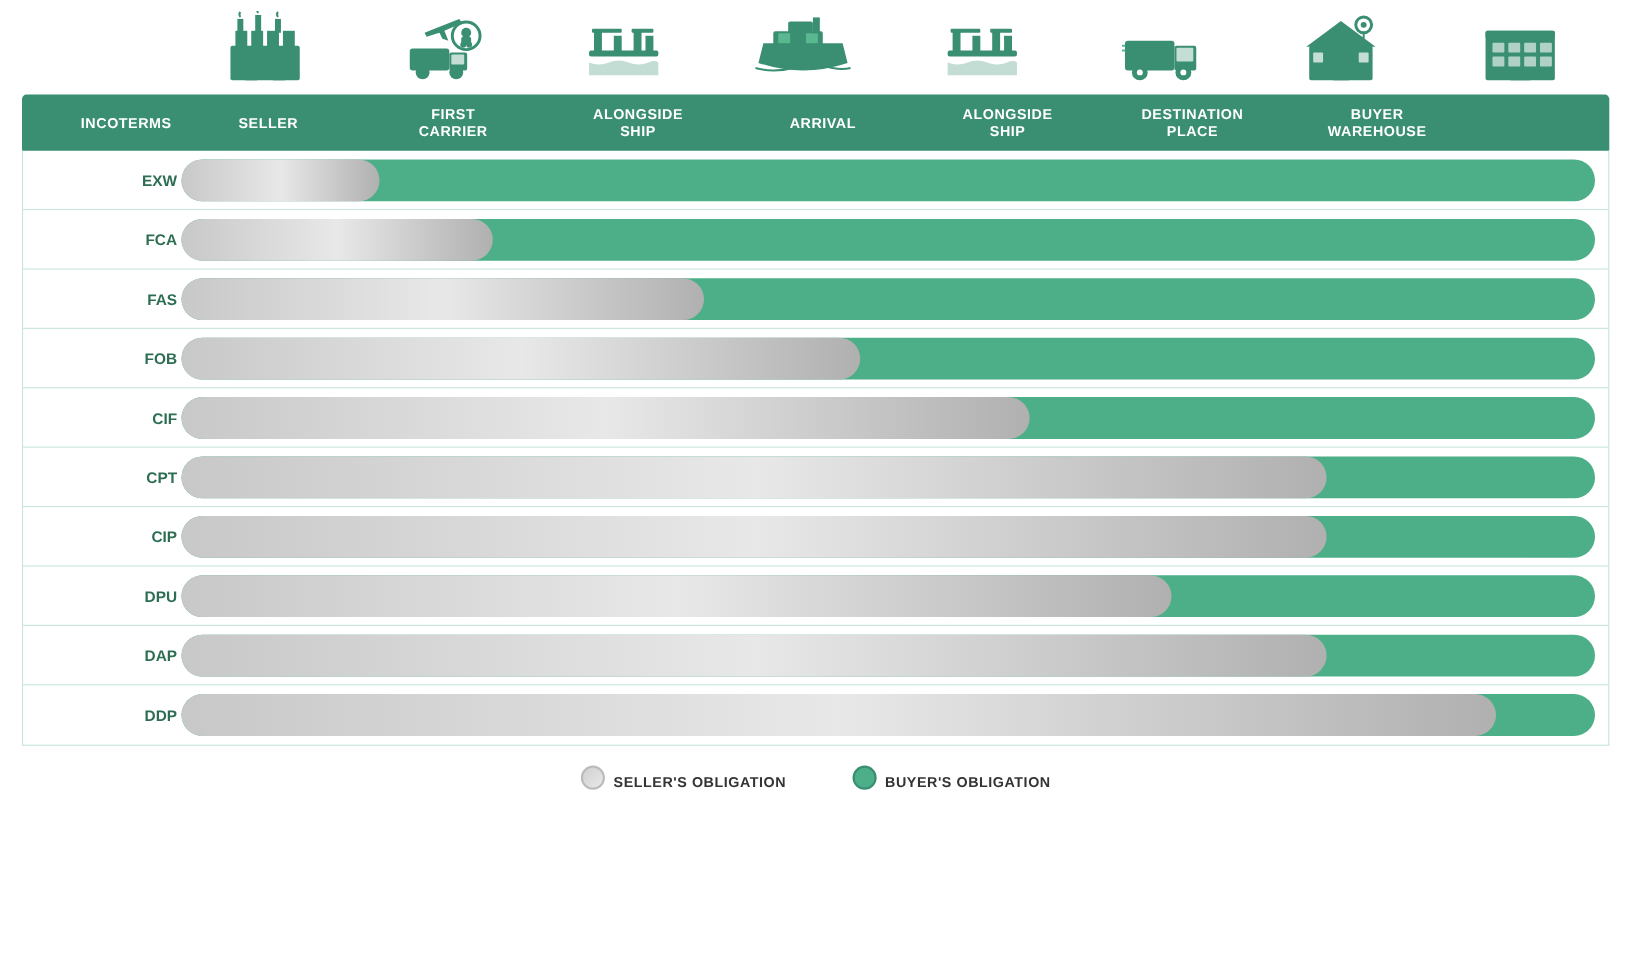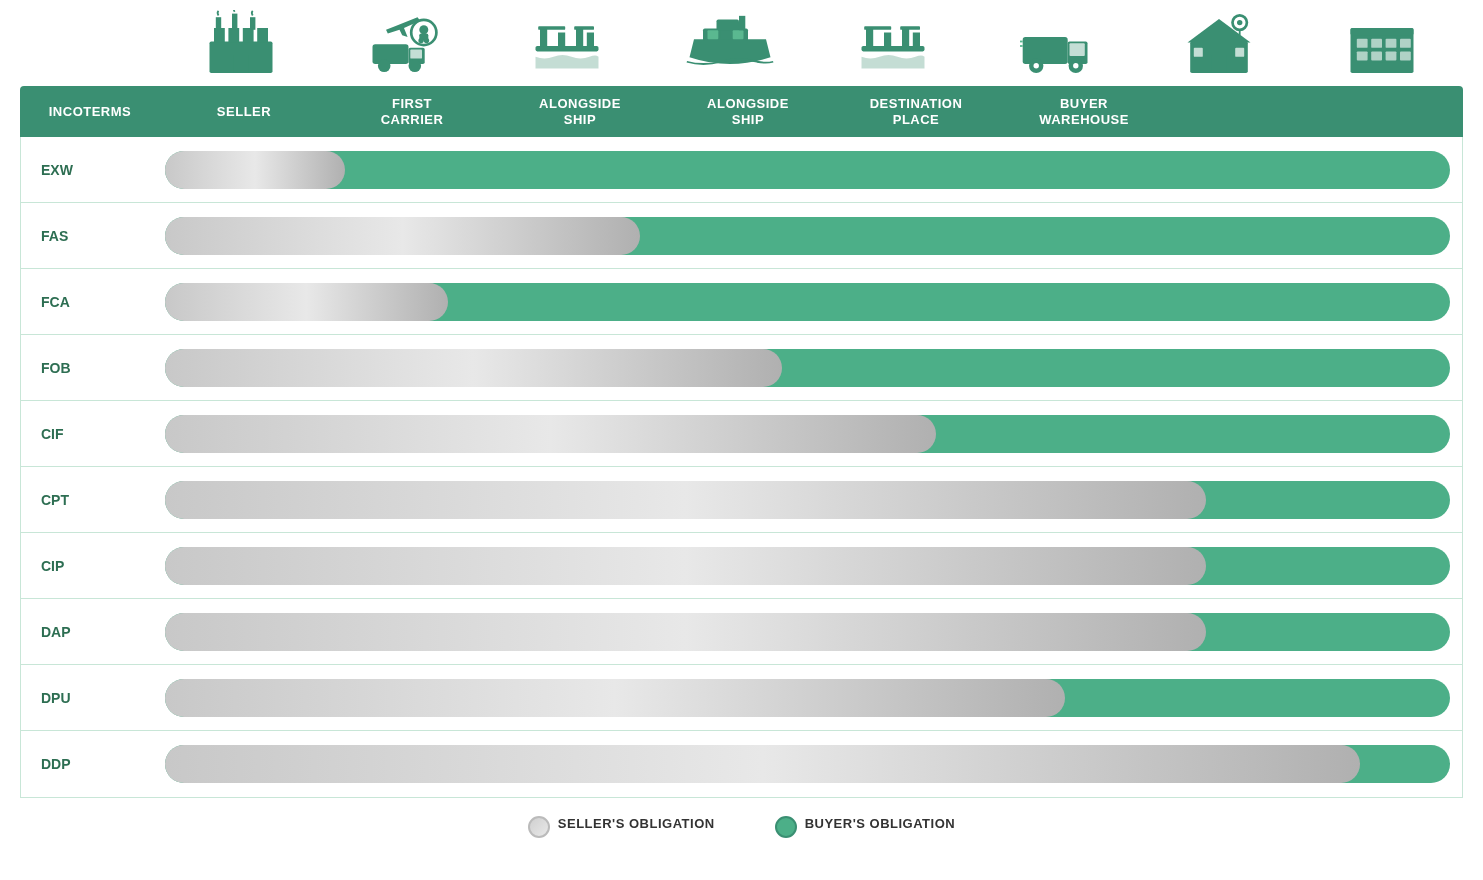--- a/index.html
+++ b/index.html
@@ -55,21 +55,21 @@
 
     
     .data-rows {
       border: 1px solid #c8e6d7;
       border-top: none;
     }
     .data-row {
       display: flex;
       align-items: center;
       border-bottom: 1px solid #c8e6d7;
-      height: 66px;
+      height: 54px;
     }
     .data-row:last-child {
       border-bottom: none;
     }
 
     .label-cell {
       display: flex;
       align-items: center;
       padding-left: 20px;
       font-weight: bold;
@@ -100,34 +100,34 @@
     .bar-seller {
       position: absolute;
       left: 0;
       height: 38px;
       border-radius: 20px;
       background: linear-gradient(to right, #c8c8c8, #e8e8e8, #b0b0b0);
     }
 
     
     
-    .col-incoterms { width: 140px; }
+    .col-incoterms { width: 140px; justify-content: flex-end; }
     .col-w { width: 168px; }
 
     
     .legend {
       display: flex;
       justify-content: center;
       align-items: center;
       gap: 60px;
       margin-top: 18px;
     }
     .legend-item {
       display: flex;
-      align-items: flex-start;
+      align-items: flex-end;
       gap: 8px;
       font-size: 13px;
       font-weight: bold;
       color: #333;
       text-transform: uppercase;
       letter-spacing: 0.5px;
     }
     .legend-dot {
       width: 22px;
       height: 22px;
@@ -303,20 +303,23 @@
       <span>SELLER</span>
     </div>
     <div class="header-cell col-w" style="white-space: pre-line;">
       <span>FIRST
 CARRIER</span>
     </div>
     <div class="header-cell col-w" style="white-space: pre-line;">
       <span>ALONGSIDE
 SHIP</span>
     </div>
+    <div class="header-cell col-w">
+      <span>ARRIVAL</span>
+    </div>
     <div class="header-cell col-w" style="white-space: pre-line;">
       <span>ALONGSIDE
 SHIP</span>
     </div>
     <div class="header-cell col-w" style="white-space: pre-line;">
       <span>DESTINATION
 PLACE</span>
     </div>
     <div class="header-cell col-w" style="white-space: pre-line; align-items: flex-end;">
       <span>BUYER
@@ -326,34 +329,34 @@
 
   <div class="data-rows" id="data-rows-container">
   <div class="data-row">
         <div class="label-cell col-incoterms">EXW</div>
         <div class="bar-area" style="flex: 1 1 0%; margin-right: 12px; margin-left: 4px;">
           <div class="bar-full"></div>
           <div class="bar-seller" style="width: 14%;"></div>
         </div>
       </div>
       <div class="data-row">
+        <div class="label-cell col-incoterms">FCA</div>
+        <div class="bar-area" style="flex: 1 1 0%; margin-right: 12px; margin-left: 4px;">
+          <div class="bar-full"></div>
+          <div class="bar-seller" style="width: 22%;"></div>
+        </div>
+      </div>
+      <div class="data-row">
         <div class="label-cell col-incoterms">FAS</div>
         <div class="bar-area" style="flex: 1 1 0%; margin-right: 12px; margin-left: 4px;">
           <div class="bar-full"></div>
           <div class="bar-seller" style="width: 37%;"></div>
         </div>
       </div>
       <div class="data-row">
-        <div class="label-cell col-incoterms">FCA</div>
-        <div class="bar-area" style="flex: 1 1 0%; margin-right: 12px; margin-left: 4px;">
-          <div class="bar-full"></div>
-          <div class="bar-seller" style="width: 22%;"></div>
-        </div>
-      </div>
-      <div class="data-row">
         <div class="label-cell col-incoterms">FOB</div>
         <div class="bar-area" style="flex: 1 1 0%; margin-right: 12px; margin-left: 4px;">
           <div class="bar-full"></div>
           <div class="bar-seller" style="width: 48%;"></div>
         </div>
       </div>
       <div class="data-row">
         <div class="label-cell col-incoterms">CIF</div>
         <div class="bar-area" style="flex: 1 1 0%; margin-right: 12px; margin-left: 4px;">
           <div class="bar-full"></div>
@@ -368,31 +371,31 @@
         </div>
       </div>
       <div class="data-row">
         <div class="label-cell col-incoterms">CIP</div>
         <div class="bar-area" style="flex: 1 1 0%; margin-right: 12px; margin-left: 4px;">
           <div class="bar-full"></div>
           <div class="bar-seller" style="width: 81%;"></div>
         </div>
       </div>
       <div class="data-row">
+        <div class="label-cell col-incoterms">DPU</div>
+        <div class="bar-area" style="flex: 1 1 0%; margin-right: 12px; margin-left: 4px;">
+          <div class="bar-full"></div>
+          <div class="bar-seller" style="width: 70%;"></div>
+        </div>
+      </div>
+      <div class="data-row">
         <div class="label-cell col-incoterms">DAP</div>
         <div class="bar-area" style="flex: 1 1 0%; margin-right: 12px; margin-left: 4px;">
           <div class="bar-full"></div>
           <div class="bar-seller" style="width: 81%;"></div>
-        </div>
-      </div>
-      <div class="data-row">
-        <div class="label-cell col-incoterms">DPU</div>
-        <div class="bar-area" style="flex: 1 1 0%; margin-right: 12px; margin-left: 4px;">
-          <div class="bar-full"></div>
-          <div class="bar-seller" style="width: 70%;"></div>
         </div>
       </div>
       <div class="data-row">
         <div class="label-cell col-incoterms">DDP</div>
         <div class="bar-area" style="flex: 1 1 0%; margin-right: 12px; margin-left: 4px;">
           <div class="bar-full"></div>
           <div class="bar-seller" style="width: 93%;"></div>
         </div>
       </div>
     </div>

